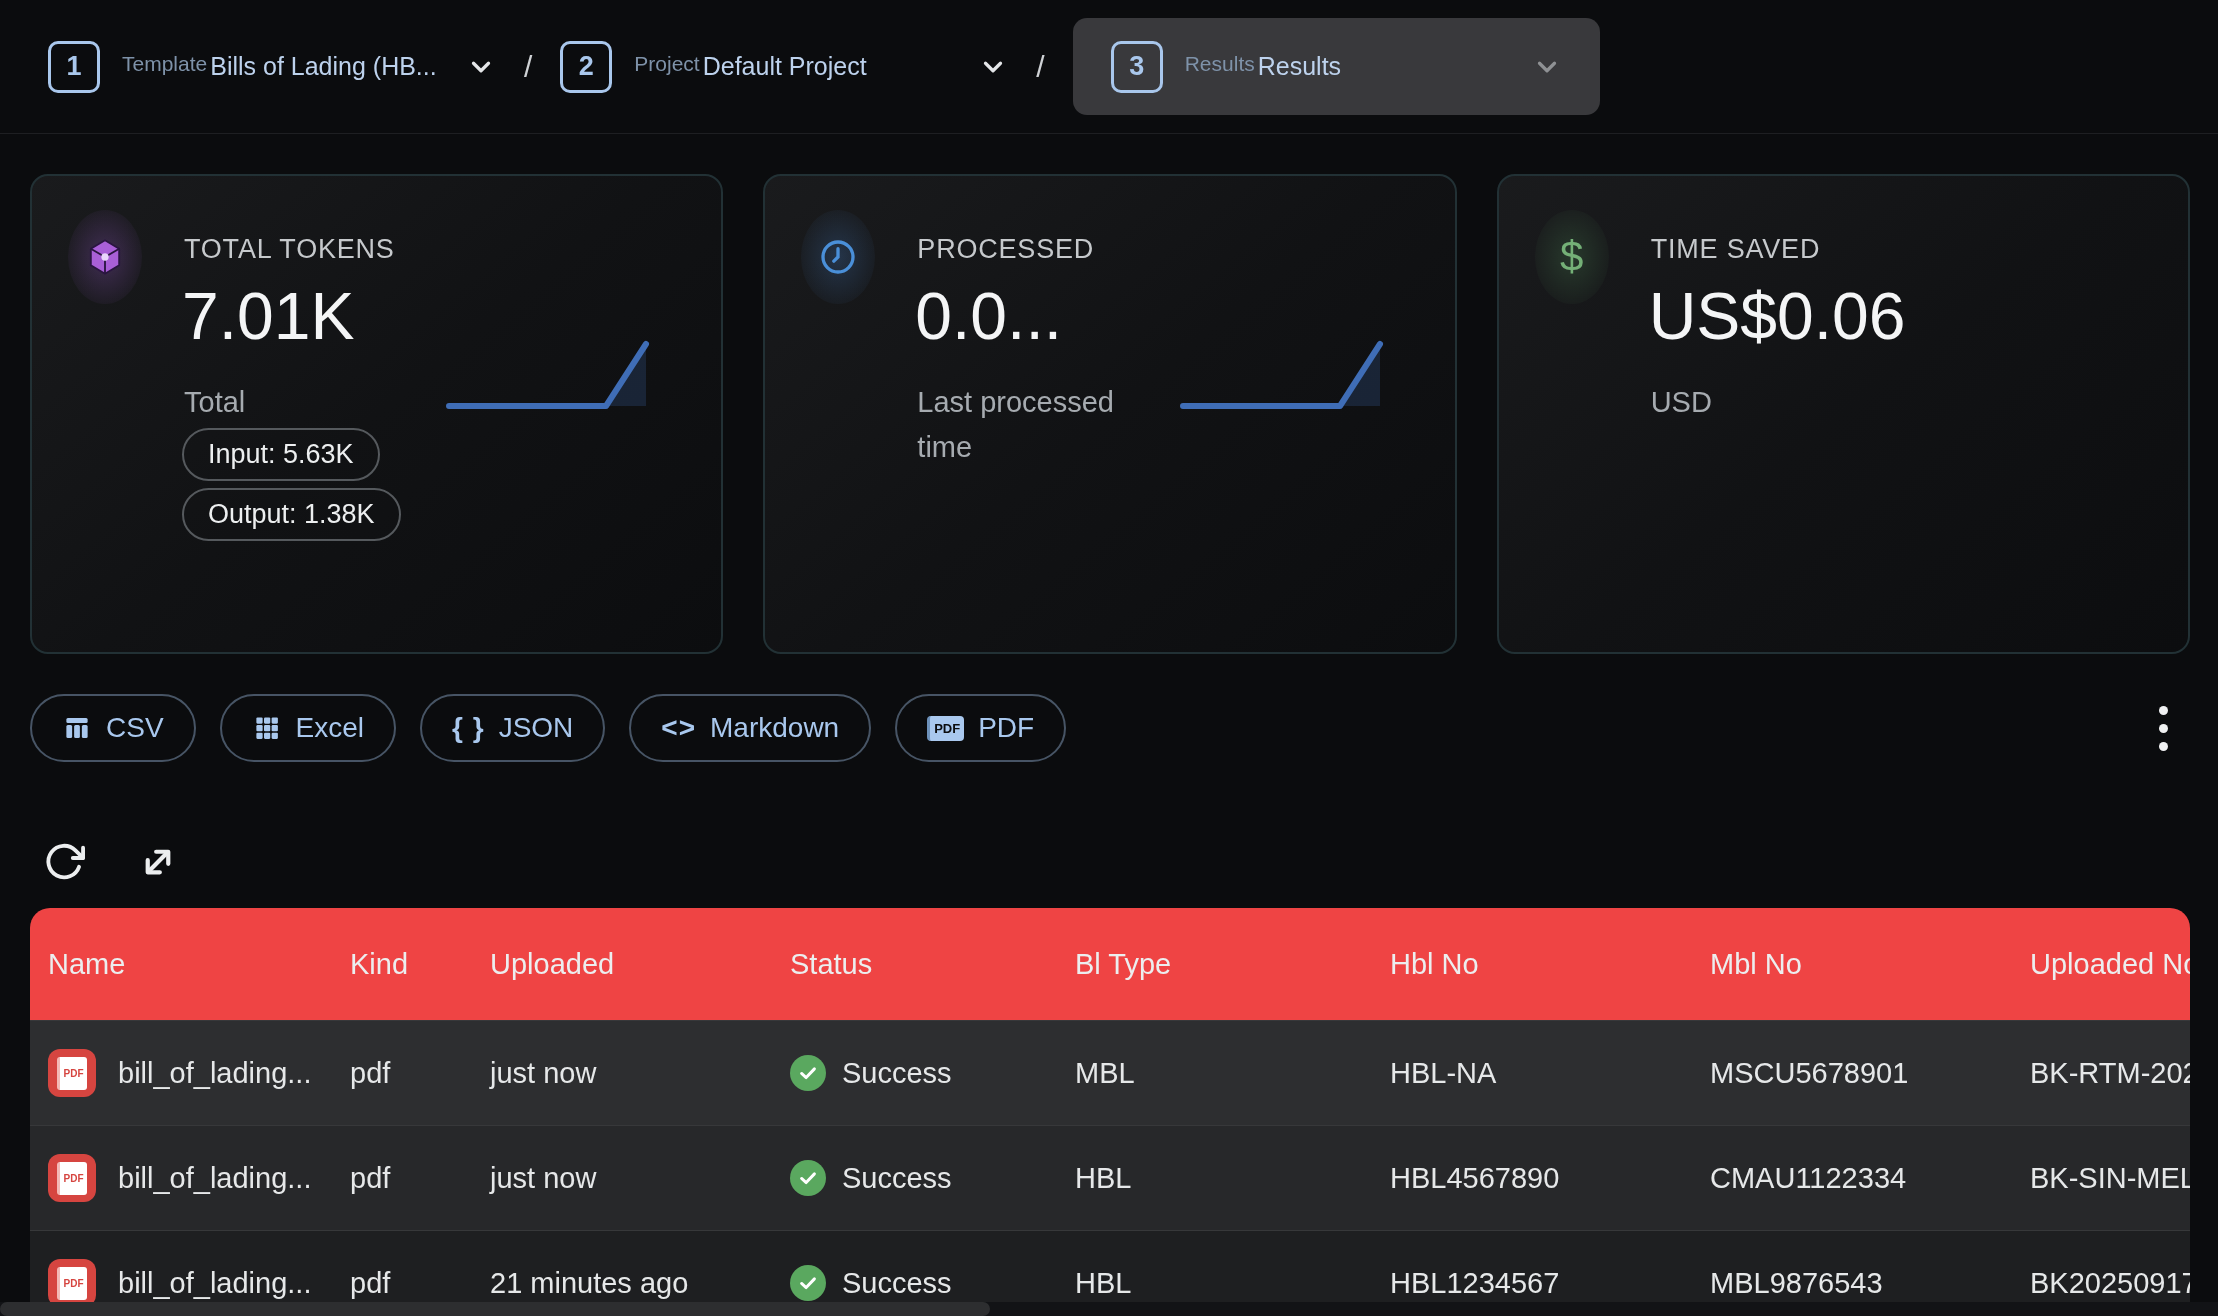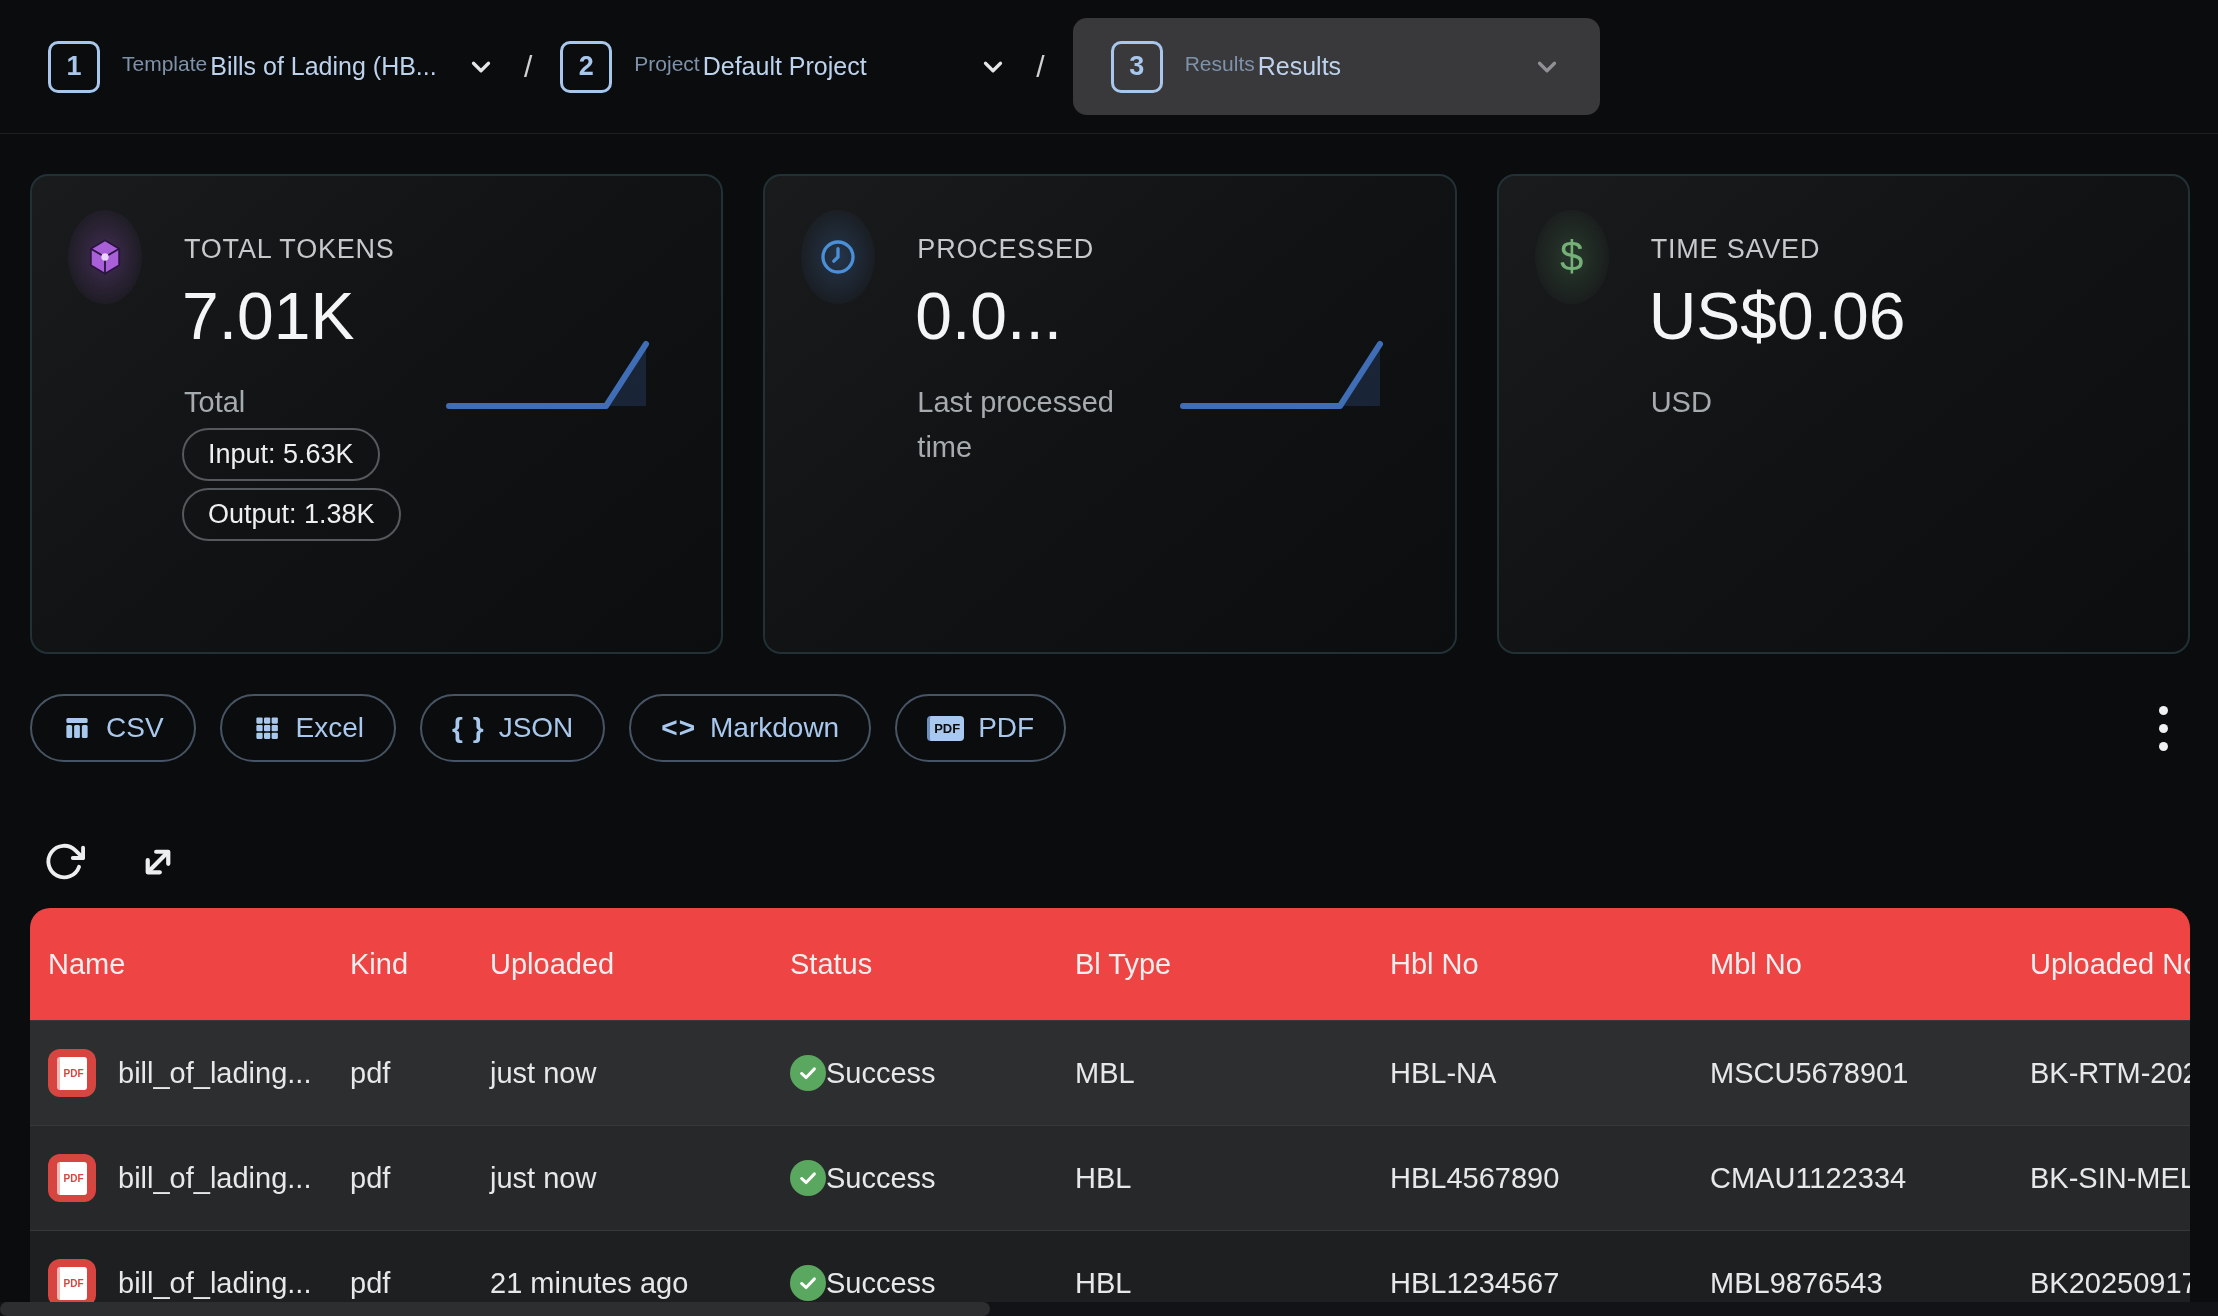--- a/index.html
+++ b/index.html
@@ -92,21 +92,21 @@
   .name-cell{display:flex;align-items:center;gap:22px;}
   .pdf-badge{
     width:48px;height:48px;border-radius:12px;background:#d64540;flex:0 0 auto;
     display:flex;align-items:center;justify-content:center;
   }
   .pdf-doc{
     width:27px;height:33px;background:#fff;border-radius:3px;border-left:3px solid #f3b9b6;
     display:flex;align-items:center;justify-content:center;
     font-size:10px;font-weight:bold;color:#d64540;
   }
-  .status-cell{display:flex;align-items:center;gap:0;}
+  .status-cell{display:flex;align-items:center;gap:16px;}
   .check-circle{
     width:36px;height:36px;border-radius:50%;background:#5aa85f;flex:0 0 auto;
     display:flex;align-items:center;justify-content:center;
   }
   
   .hscroll{position:absolute;left:0;bottom:0;width:2218px;height:14px;background:#121316;}
   .hscroll-thumb{position:absolute;left:0;top:0;width:990px;height:14px;background:#2d2e30;border-radius:7px;}
 </style>
 </head>
 <body>

